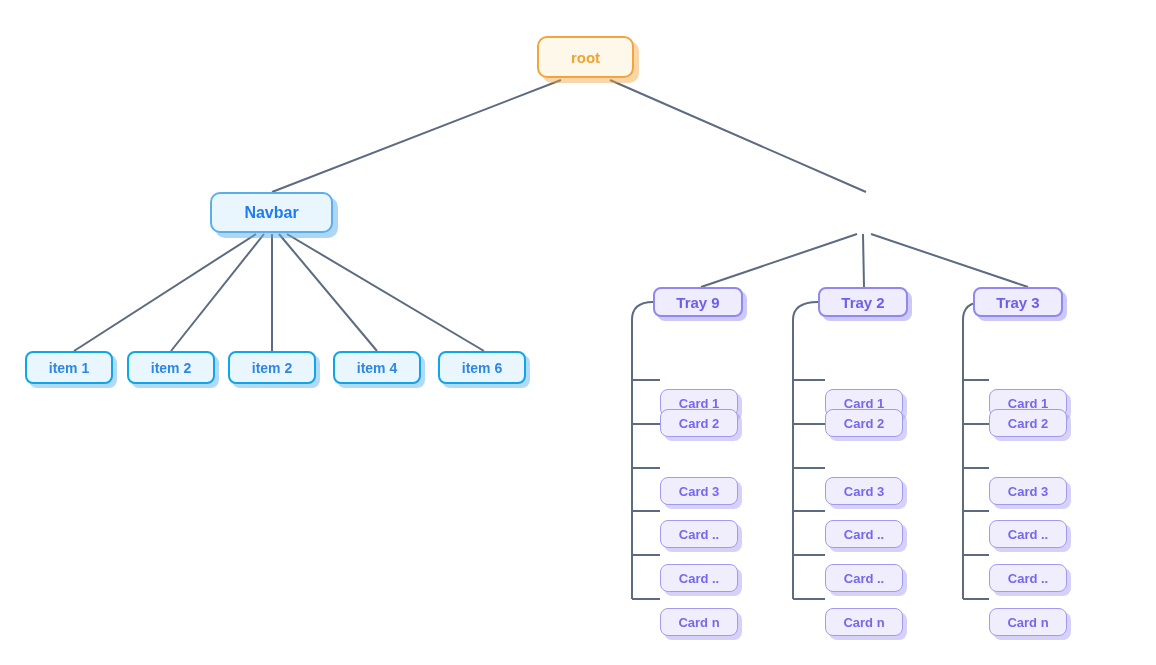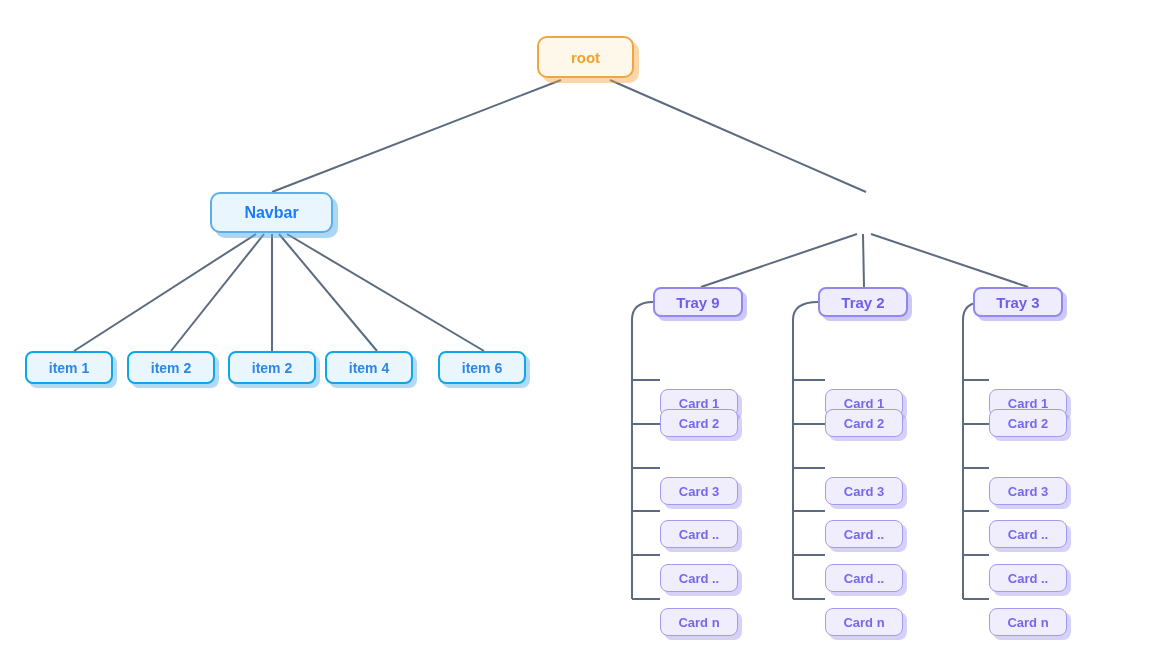--- a/index.html
+++ b/index.html
@@ -71,21 +71,21 @@
     width: 78px; height: 28px;
     background: #f0edfd;
     border: 1.5px solid #a29aef;
     border-radius: 8px;
     color: #7668ec;
     font-size: 13px;
     box-shadow: 4px 4px 0 rgba(162, 154, 239, 0.45);
     margin-top: 23px;
   }
   .i1 { left: 25px; }  .i2 { left: 127px; } .i3 { left: 228px; }
-  .i4 { left: 325px; justify-content: center; } .i5 { left: 438px; }
+  .i4 { left: 333px; justify-content: center; } .i5 { left: 438px; }
   .t1 { left: 653px; } .t2 { left: 818px; } .t3 { left: 973px; }
   .c1 { left: 660px; } .c2 { left: 825px; } .c3 { left: 989px; }
   .r1 { top: 366px; } .r2 { top: 386px; } .r3 { top: 454px; }
   .r4 { top: 497px; } .r5 { top: 541px; } .r6 { top: 585px; }
 </style>
 </head>
 <body>
 
 <div class="canvas">
 

